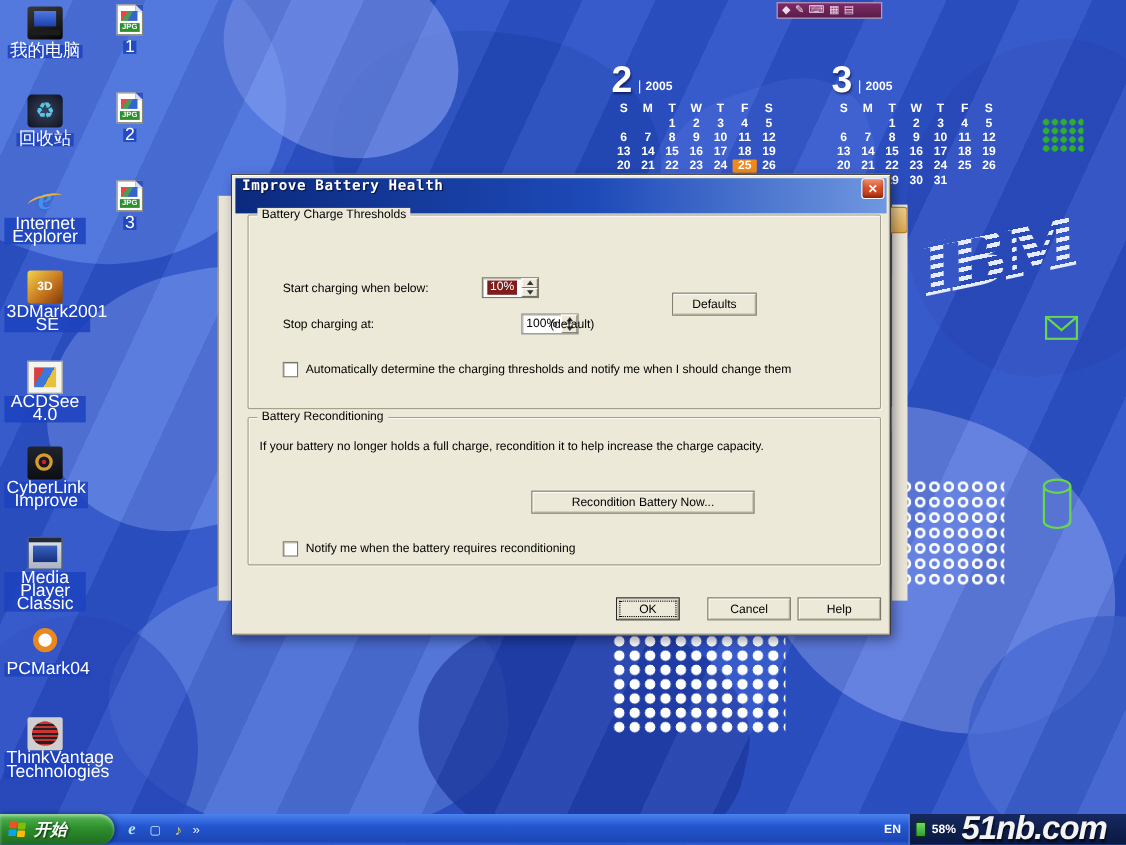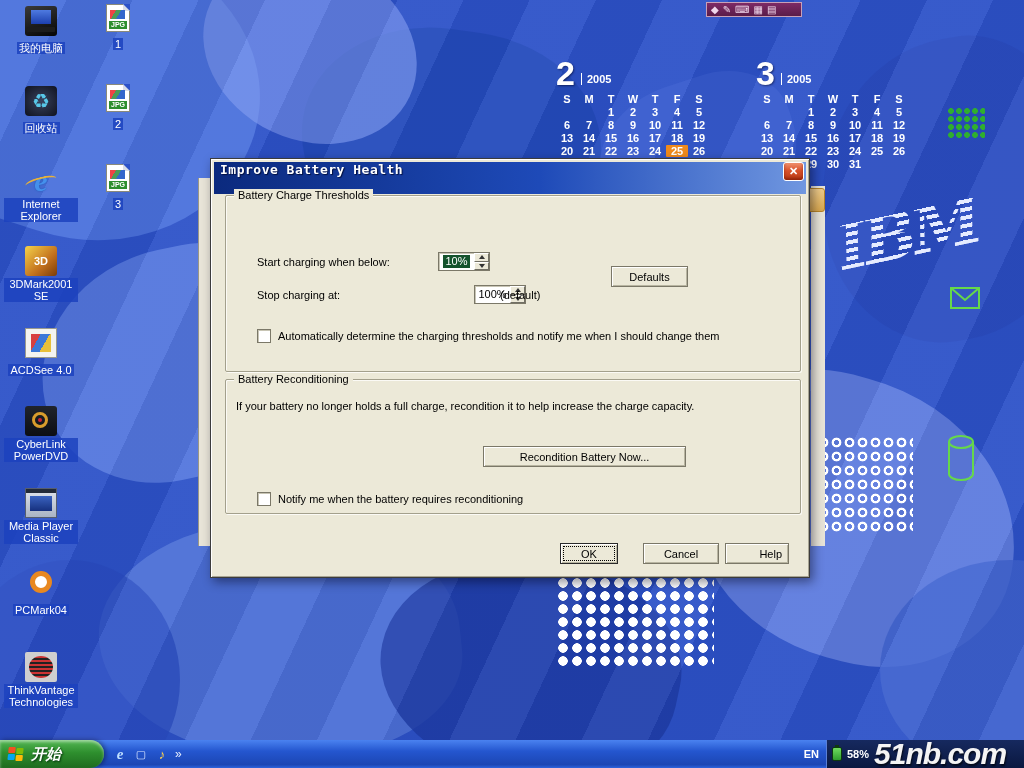--- a/index.html
+++ b/index.html
@@ -53,21 +53,21 @@
     font-size:11px;font-weight:bold;text-align:center;line-height:12px;}
   .cal-grid span{display:block;}
   .cal-grid .hl{background:#f08a1c;color:#fff;border-radius:1px;}
 
   
   .icon-col{position:absolute;left:4px;top:0;width:74px;z-index:2;}
   .di{position:absolute;left:0;width:74px;text-align:center;cursor:default;}
   .di-0{top:6px}.di-1{top:86px}.di-2{top:166px}.di-3{top:246px}.di-4{top:328px}
   .di-5{top:406px}.di-6{top:488px}.di-7{top:568px}.di-8{top:652px}
   .di-img{width:32px;height:30px;margin:0 auto 2px;position:relative;}
-  .di-label{display:inline-block;background:rgba(28,66,190,.85);color:#fff;font-size:11px;
+  .di-label{display:inline-block;background:rgba(28,66,190,.85);color:#fff;font-size:16px;
     line-height:12px;padding:0 2px;max-width:74px;}
 
   .ic-my-computer{background:linear-gradient(160deg,#3a3a3a,#050505);border-radius:3px;}
   .ic-my-computer::before{content:"";position:absolute;left:6px;top:4px;right:6px;bottom:12px;background:linear-gradient(#4e7ae0,#1c3fae);}
   .ic-my-computer::after{content:"";position:absolute;left:2px;right:2px;bottom:4px;height:5px;background:#1c1c1c;border-radius:1px;}
   .ic-recycle-bin{background:radial-gradient(#39425e,#0f121e);border-radius:4px;}
   .ic-recycle-bin::before{content:"♻";position:absolute;inset:0;color:#58c7e8;font-size:20px;line-height:30px;}
   .ic-internet-explorer::before{content:"e";position:absolute;inset:0;font-family:"Liberation Serif",serif;
     font-weight:bold;font-style:italic;font-size:30px;line-height:30px;color:#4590ec;text-shadow:0 0 2px #1b5cb8;}
   .ic-internet-explorer::after{content:"";position:absolute;left:0px;right:0px;top:11px;height:8px;
@@ -134,35 +134,35 @@
   .grp-desc{position:absolute;left:10px;top:20px;width:558px;white-space:nowrap;}
   .fld-label1{position:absolute;left:31px;top:60px;}
   .fld-label2{position:absolute;left:31px;top:93px;}
   .suffix{position:absolute;left:274px;top:93px;}
   .spinner{position:absolute;width:52px;height:19px;background:#fff;border:1px solid #7b7868;
     box-sizing:border-box;display:flex;box-shadow:inset 1px 1px 0 #c8c5b4;}
   .spinner1{left:212px;top:56px;}
   .spinner2{left:212px;top:89px;margin-left:36px;}
   .spin-area{flex:1;display:flex;align-items:center;justify-content:center;}
   .spin-text{padding:0 2px;line-height:13px;}
-  .spin-text.sel{background:#14532d;color:#fff;}
+  .spin-text.sel{background:#7f1d1d;color:#fff;}
   .spin-btns{width:15px;display:flex;flex-direction:column;}
   .sb{flex:1;background:#ece9d8;border:1px solid #fff;border-right-color:#716f64;border-bottom-color:#716f64;position:relative;}
   .sb::after{content:"";position:absolute;left:50%;top:50%;border:3px solid transparent;}
   .sb.up::after{transform:translate(-50%,-70%);border-bottom:4px solid #333;}
   .sb.dn::after{transform:translate(-50%,-30%);border-top:4px solid #333;}
   .btn{background:#ece9d8;border:1px solid #7b7868;box-shadow:inset 1px 1px 0 #fff,inset -1px -1px 0 #b8b5a1;
     font-family:inherit;font-size:11px;color:#000;cursor:default;position:absolute;}
   .defaults{left:385px;top:70px;width:77px;height:21px;}
   .recondition{left:257px;top:66px;width:203px;height:21px;}
   .okbtn{left:346px;top:360px;width:58px;height:21px;border-color:#2a2a2a;
     box-shadow:inset 1px 1px 0 #fff,inset -1px -1px 0 #b8b5a1,inset 0 0 0 1px #7b7868;
     outline:1px dotted #000;outline-offset:-4px;}
   .cancelbtn{left:429px;top:360px;width:76px;height:21px;}
-  .helpbtn{left:511px;top:360px;width:64px;height:21px;text-align:right;}
+  .helpbtn{left:511px;top:360px;width:76px;height:21px;}
   .chk-row{position:absolute;display:flex;align-items:center;gap:7px;}
   .chk1{left:31px;top:133px;}
   .chk2{left:31px;top:112px;}
   .cbox{width:12px;height:12px;background:#fff;border:1px solid #7b7868;box-shadow:inset 1px 1px 0 #c8c5b4;flex:0 0 auto;}
 
   
   .taskbar{position:absolute;left:0;bottom:0;width:1024px;height:28px;z-index:10;
     background:linear-gradient(#4a82f0,#2456cf 40%,#1c46b4 88%,#2e63dd);}
   .start{position:absolute;left:0;top:0;height:28px;width:104px;box-sizing:border-box;
     background:linear-gradient(#55b855,#2e8f2e 45%,#1f6b1f);border-radius:0 14px 14px 0;
@@ -339,21 +339,21 @@
         <span class="cal-day" data-name="calendar-day"></span>
       </div>
     </div>
 
   <div class="icon-col" data-name="desktop-icons">
       <div class="di di-0" data-name="desktop-icon-my-computer"><div class="di-img ic-my-computer" data-name="my-computer-icon"></div><div class="di-label" data-name="desktop-icon-label">我的电脑</div></div>
       <div class="di di-1" data-name="desktop-icon-recycle-bin"><div class="di-img ic-recycle-bin" data-name="recycle-bin-icon"></div><div class="di-label" data-name="desktop-icon-label">回收站</div></div>
       <div class="di di-2" data-name="desktop-icon-internet-explorer"><div class="di-img ic-internet-explorer" data-name="internet-explorer-icon"></div><div class="di-label" data-name="desktop-icon-label">Internet Explorer</div></div>
       <div class="di di-3" data-name="desktop-icon-3dmark2001"><div class="di-img ic-3dmark2001" data-name="3dmark2001-icon"></div><div class="di-label" data-name="desktop-icon-label">3DMark2001 SE</div></div>
       <div class="di di-4" data-name="desktop-icon-acdsee"><div class="di-img ic-acdsee" data-name="acdsee-icon"></div><div class="di-label" data-name="desktop-icon-label">ACDSee 4.0</div></div>
-      <div class="di di-5" data-name="desktop-icon-powerdvd"><div class="di-img ic-powerdvd" data-name="powerdvd-icon"></div><div class="di-label" data-name="desktop-icon-label">CyberLink PowerDVD</div></div>
+      <div class="di di-5" data-name="desktop-icon-powerdvd"><div class="di-img ic-powerdvd" data-name="powerdvd-icon"></div><div class="di-label" data-name="desktop-icon-label">CyberLink Improve</div></div>
       <div class="di di-6" data-name="desktop-icon-mpc"><div class="di-img ic-mpc" data-name="mpc-icon"></div><div class="di-label" data-name="desktop-icon-label">Media Player Classic</div></div>
       <div class="di di-7" data-name="desktop-icon-pcmark04"><div class="di-img ic-pcmark04" data-name="pcmark04-icon"></div><div class="di-label" data-name="desktop-icon-label">PCMark04</div></div>
       <div class="di di-8" data-name="desktop-icon-thinkvantage"><div class="di-img ic-thinkvantage" data-name="thinkvantage-icon"></div><div class="di-label" data-name="desktop-icon-label">ThinkVantage Technologies</div></div>
     </div>
   <div class="jpg-col" data-name="jpg-icons">
       <div class="dj dj-0" data-name="jpg-file-icon"><div class="jpg-img" data-name="jpg-thumbnail-icon">
           <b class="jpg-art" data-name="jpg-art"></b>
         </div><div class="di-label" data-name="jpg-file-label">1</div></div>
       <div class="dj dj-1" data-name="jpg-file-icon"><div class="jpg-img" data-name="jpg-thumbnail-icon">
           <b class="jpg-art" data-name="jpg-art"></b>

